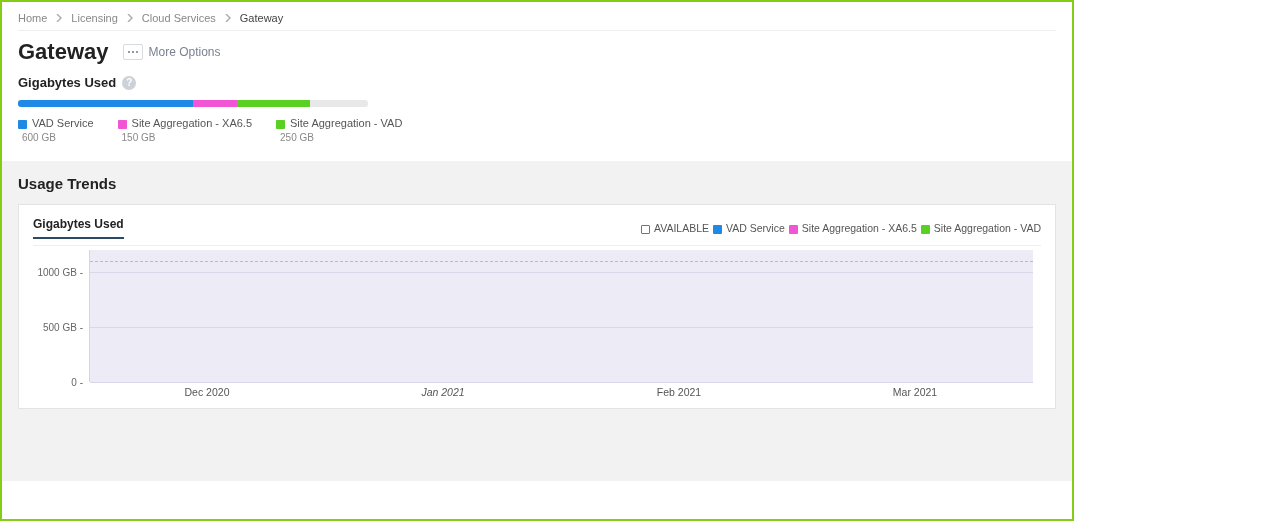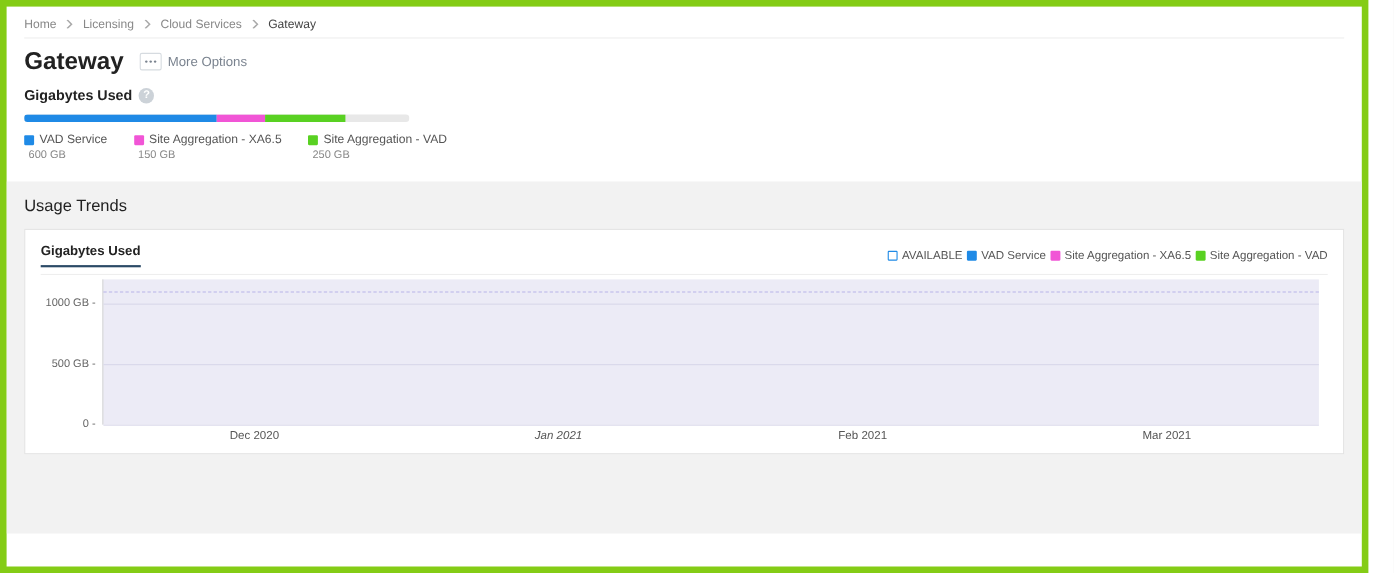--- a/index.html
+++ b/index.html
@@ -1,17 +1,17 @@
 <!DOCTYPE html>
 <html><head>
 <meta charset="utf-8">
 <style>
   * { box-sizing: border-box; margin: 0; padding: 0; }
   body { font-family: -apple-system, BlinkMacSystemFont, "Segoe UI", Helvetica, Arial, sans-serif; font-size: 12px; color: #333; background: #fff; }
-  .frame { border: 6px solid #84cc16; width: 1244px; height: 521px; overflow: hidden; }
+  .frame { border: 2px solid #84cc16; width: 1074px; height: 521px; overflow: hidden; }
   .inner { padding: 8px 16px 0 16px; }
 
   .breadcrumb { display: flex; align-items: center; gap: 8px; font-size: 11px; color: #888; padding: 2px 0 6px 0; }
   .breadcrumb a { color: #888; text-decoration: none; }
   .breadcrumb .sep svg { width: 8px; height: 8px; display: block; }
   .breadcrumb .current { color: #444; }
 
   .hr { border: 0; border-top: 1px solid #eee; margin: 0 0 8px 0; }
 
   .titleRow { display: flex; align-items: center; gap: 14px; margin-bottom: 10px; }
@@ -31,21 +31,21 @@
   .c-blue { background: #1f8ae6; }
   .c-pink { background: #f155d6; }
   .c-green { background: #59d122; }
 
   .segLegend { display: flex; gap: 24px; margin-top: 10px; }
   .legItem { font-size: 11px; color: #555; }
   .legSwatch { display: inline-block; width: 9px; height: 9px; border-radius: 1px; margin-right: 5px; vertical-align: middle; }
   .legVal { color: #888; font-size: 10px; margin-top: 3px; margin-left: 4px; }
 
   .trendsArea { background: #f2f2f2; margin-top: 18px; padding: 14px 16px 40px 16px; height: 320px; }
-  .trendsArea h2 { font-size: 15px; font-weight: 400; color: #222; margin-bottom: 12px; }
+  .trendsArea h2 { font-size: 15px; font-weight: 700; color: #222; margin-bottom: 12px; }
 
   .chartCard { background: #fff; border: 1px solid #e3e3e3; padding: 12px 14px 8px 14px; }
   .cardHead { display: flex; align-items: center; justify-content: space-between; margin-bottom: 6px; }
   .tabLabel { font-size: 12px; font-weight: 600; color: #222; padding-bottom: 6px; border-bottom: 2px solid #2b4a66; }
   .chartLegend { display: flex; gap: 4px; font-size: 10.5px; color: #555; }
   .chartLegend .sw { display:inline-block; width:9px; height:9px; margin-right:4px; vertical-align:middle; border-radius:1px; }
   .sw-outline { border: 1.5px solid #1f8ae6; background:#fff; width:8px; height:8px; }
 
   .hrThin { border:0; border-top:1px solid #eee; margin:0 0 0 0; }
 

